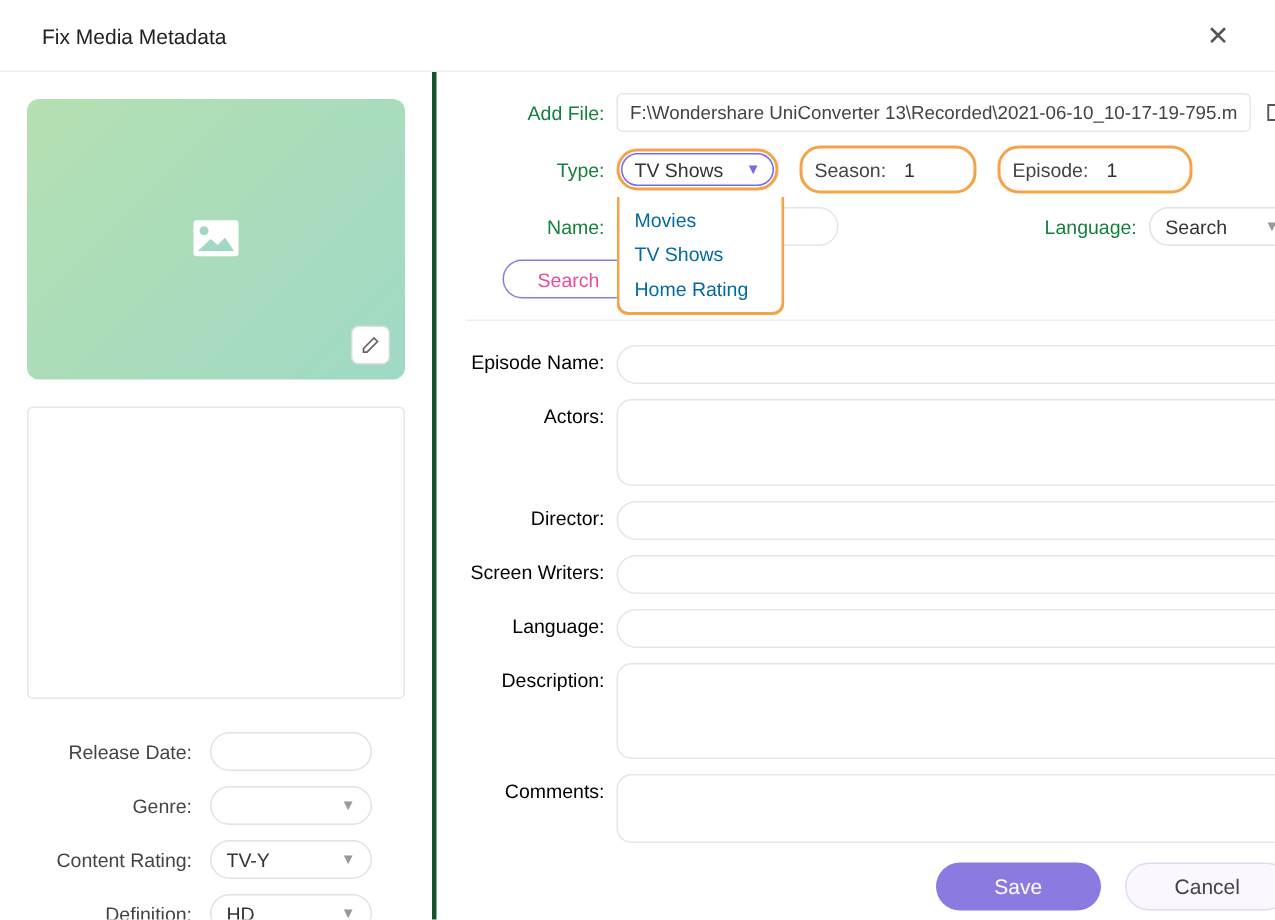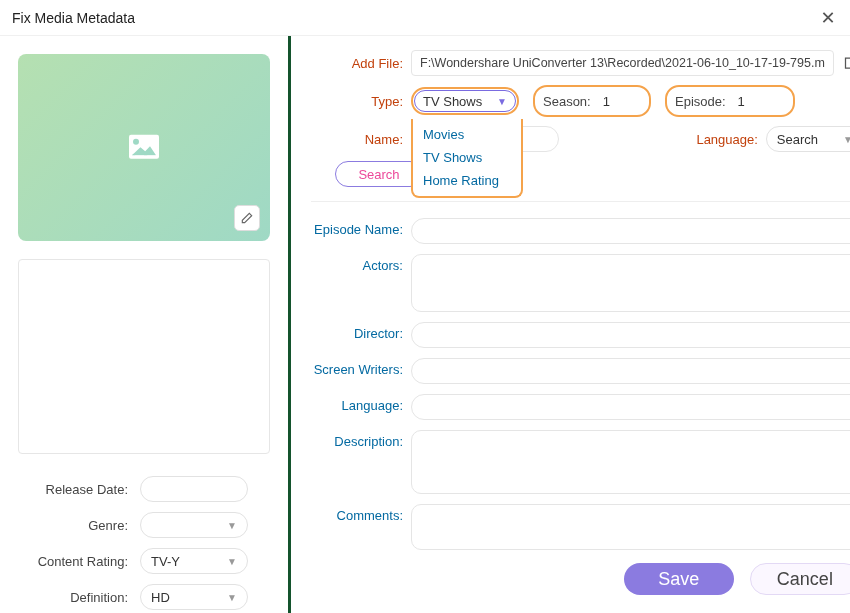--- a/index.html
+++ b/index.html
@@ -1,35 +1,35 @@
 <!DOCTYPE html>
 <html><head>
 <meta charset="utf-8">
 <style>
   * { box-sizing: border-box; font-family: "Segoe UI", Arial, sans-serif; }
   body { margin: 0; width: 850px; height: 613px; background: #fff; color: #333; font-size: 13px; overflow: hidden; }
-  .titlebar { height: 36px; display: flex; align-items: center; padding: 0 12px; border-bottom: 1px solid #f0f0f0; }
+  .titlebar { height: 48px; display: flex; align-items: center; padding: 0 28px; border-bottom: 1px solid #f0f0f0; }
   .titlebar .title { flex: 1; font-size: 14px; color: #222; }
   .close-x { width: 20px; height: 20px; display: flex; align-items: center; justify-content: center; cursor: pointer; color: #555; font-size: 18px; }
   .body { display: flex; height: calc(613px - 36px); }
   .left { width: 295px; border-right: 3px solid #14532d; padding: 18px 18px 0 18px; display: flex; flex-direction: column; }
   .thumb { width: 252px; height: 187px; border-radius: 8px; background: linear-gradient(135deg,#b5e0b1 0%,#9fd9c5 100%); position: relative; margin-bottom: 18px; }
   .thumb .img-icon { position: absolute; top: 50%; left: 50%; transform: translate(-50%,-55%); width: 30px; height: 24px; background: #fff; border-radius: 2px; }
   .thumb .img-icon::before { content: ""; position: absolute; left: 4px; top: 4px; width: 6px; height: 6px; border-radius: 50%; background: #9fd9c5; }
   .thumb .img-icon::after { content: ""; position: absolute; bottom: 3px; left: 3px; right: 3px; height: 10px; background: linear-gradient(45deg,#9fd9c5 25%,transparent 25%) 0 0/12px 12px, #9fd9c5; clip-path: polygon(0 100%,35% 20%,55% 60%,75% 10%,100% 100%); }
   .thumb .edit { position: absolute; right: 10px; bottom: 10px; width: 26px; height: 26px; background: #fff; border: 1px solid #ddd; border-radius: 5px; display:flex; align-items:center; justify-content:center; cursor:pointer; }
   .thumb .edit svg { width:14px; height:14px; stroke:#666; fill:none; stroke-width:2; }
   .panel { width: 252px; height: 195px; border: 1px solid #e6e6e6; border-radius: 4px; margin-bottom: 22px; }
   .meta-form { display: grid; grid-template-columns: 122px 108px; row-gap: 10px; align-items: center; }
   .meta-form label { text-align: right; padding-right: 12px; color: #444; }
   .sel, .txt { height: 26px; border: 1px solid #e2e2e2; border-radius: 13px; padding: 0 10px; background: #fff; display:flex; align-items:center; justify-content:space-between; font-size:13px; color:#333; }
   .sel .chev { color:#999; font-size:10px; }
   .right { flex: 1; padding: 14px 20px 0 20px; position: relative; }
   .row { display: flex; align-items: center; margin-bottom: 9px; }
-  .row > label { text-align: right; padding-right: 8px; color: #c2410c; }
+  .row > label { text-align: right; padding-right: 8px; color: #15803d; }
   .lbl-top { width: 100px; }
   .addfile-val { flex:1; height:26px; border:1px solid #e5e5e5; border-radius:4px; padding:0 8px; display:flex; align-items:center; color:#444; font-size:12.5px; overflow:hidden; white-space:nowrap;text-align:center; }
   .folder { width:22px; height:20px; margin-left:8px; cursor:pointer; }
   .folder svg { width:22px; height:20px; stroke:#555; fill:none; stroke-width:1.5; }
   .pill { border-radius: 14px; height: 32px; display:flex; align-items:center; padding:0 8px; }
   .pill.orange { border: 2px solid #f5a34b; }
   .pill label { color:#444; margin-right:6px; }
   .pill .num { width:46px; text-align:left; padding-left:6px; color:#333; }
   .pill.se { width:118px; }
   .pill.ep { width:130px; }
@@ -38,28 +38,28 @@
   .type-sel .chev { color:#7a6be0; font-size:10px; }
   .dropdown { position:absolute; top:30px; left:-2px; width:112px; background:#fff; border:2px solid #f5a34b; border-top:none; border-radius:0 0 8px 8px; padding:4px 0; z-index:5; }
   .dropdown .opt { padding:4px 10px; cursor:pointer; color:#0369a1; }
   .name-val { flex:0 0 148px; height:26px; border:1px solid #e5e5e5; border-radius:13px; padding:0 10px; display:flex; align-items:center; }
   .lang-lbl { margin-left:auto; padding-right:8px; color:#444; }
   .lang-sel { width:98px; }
   .search-row { display:flex; margin:8px 0 14px 0; }
   .search-btn { margin-left:24px; width:88px; height:26px; border:1px solid #8b7be0; border-radius:13px; background:#fff; color:#ec4899; display:flex; align-items:center; justify-content:center; cursor:pointer; }
   .divider { height:1px; background:#eee; margin:0 0 16px 0; }
   .fgrid { display:grid; grid-template-columns: 100px 1fr; row-gap:10px; align-items:start; }
-  .fgrid > label { text-align:right; padding-right:8px; color:#0369a1; padding-top:4px; }
+  .fgrid > label { text-align:right; padding-right:8px; color:#000000; padding-top:4px; }
   .inp { height:26px; border:1px solid #e5e5e5; border-radius:13px; }
   .ta  { border:1px solid #e5e5e5; border-radius:10px; }
   .ta.sm { height:58px; }
   .ta.md { height:64px; }
   .ta.cm { height:46px; }
   .footer { position:absolute; right:24px; bottom:18px; display:flex; gap:16px; }
-  .btn { width:110px; height:32px; border-radius:16px; display:flex; align-items:center; justify-content:center; cursor:pointer; font-size:18px; }
+  .btn { width:110px; height:32px; border-radius:16px; display:flex; align-items:center; justify-content:center; cursor:pointer; font-size:14px; }
   .btn.primary { background:#8b7be0; color:#fff; }
   .btn.secondary { background:#fbf7ff; border:1px solid #e3d9f5; color:#444; }
 </style>
 </head>
 <body>
 
 <div class="titlebar">
   <div class="title">Fix Media Metadata</div>
   <div class="close-x">✕</div>
 </div>

